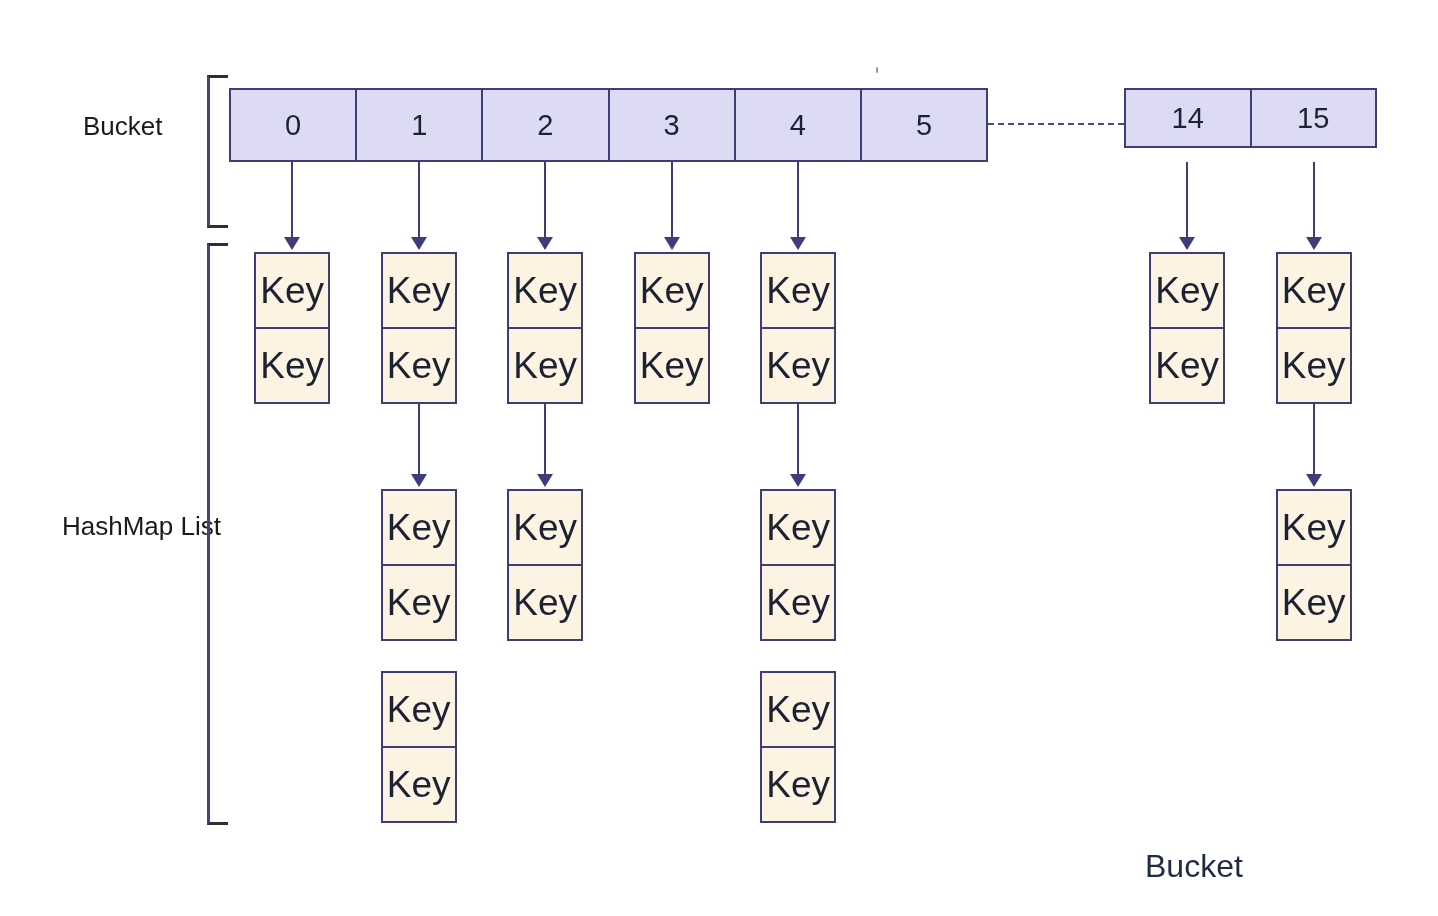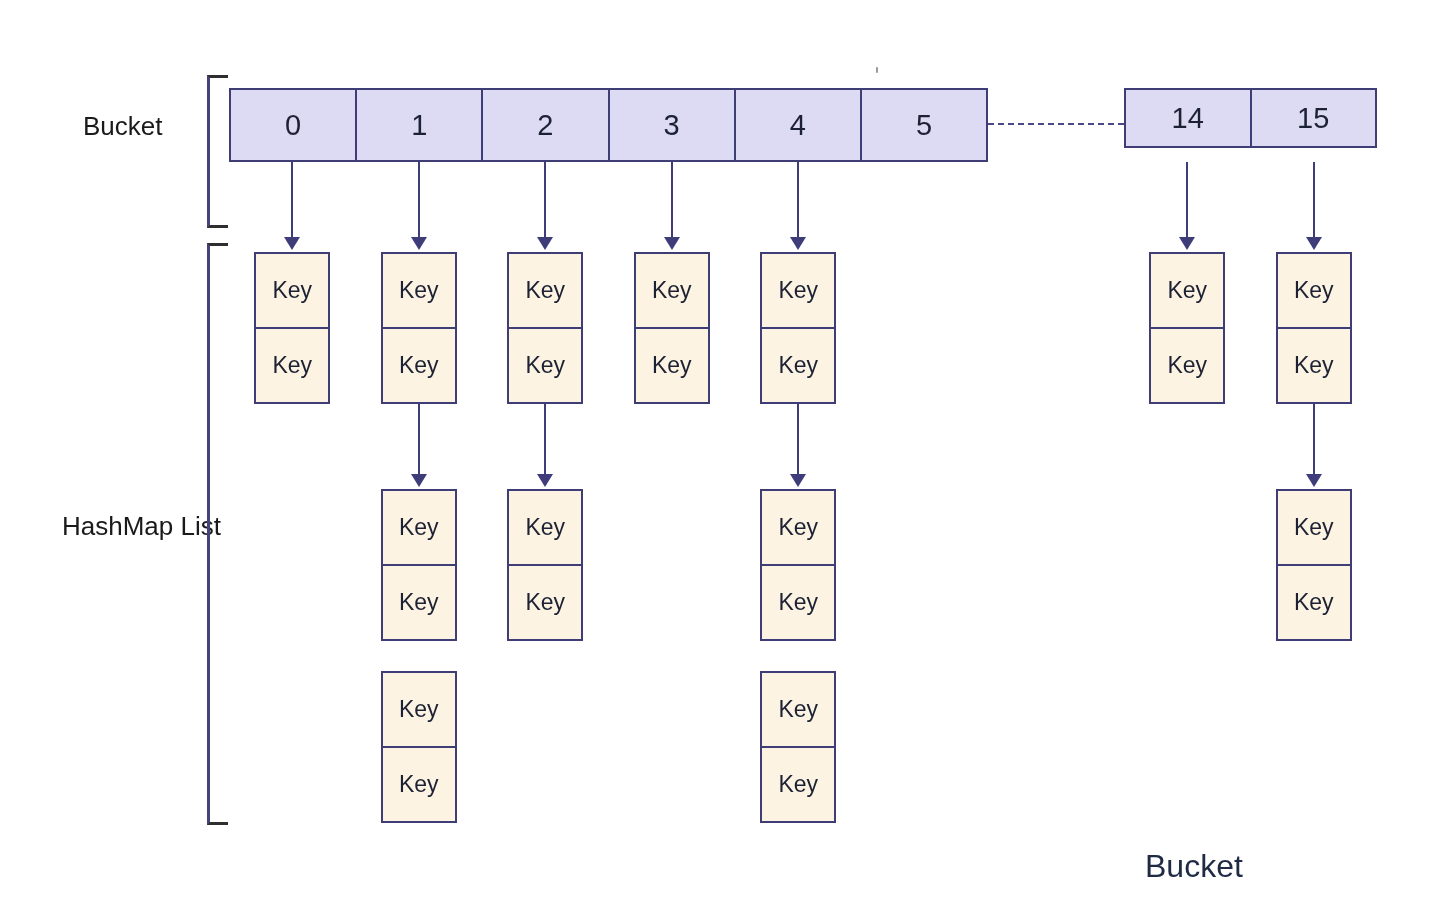--- a/index.html
+++ b/index.html
@@ -34,21 +34,21 @@
   }
   .bucket-cell.last{border-right:none;}
   .key-stack{
     position:absolute; box-sizing:content-box;
     background:var(--key-fill,#fcf3e2);
     border:2px solid var(--box-border,#3e3d75);
   }
   .key-cell{
     display:flex; align-items:center; justify-content:center;
     border-bottom:2px solid var(--box-border,#3e3d75);
-    color:var(--box-text,#1c2133); font-size:23px;
+    color:var(--box-text,#1c2133); font-size:37px;
   }
   .key-cell:last-child{border-bottom:none;}
   .arrow-line{position:absolute; width:2px; background:var(--arrow,#3e3d79);}
   .arrow-head{
     position:absolute; width:0; height:0;
     border-left:8px solid transparent; border-right:8px solid transparent;
     border-top:13px solid var(--arrow,#3e3d79);
   }
   .dashed{
     position:absolute; left:988px; top:123px; width:136px; height:0;

